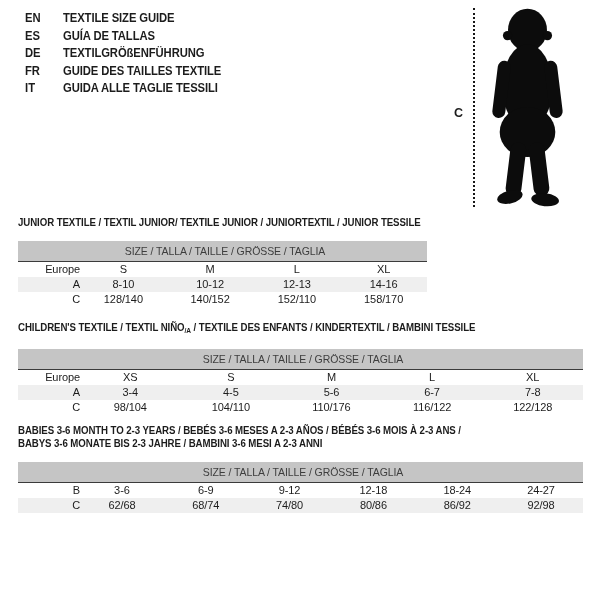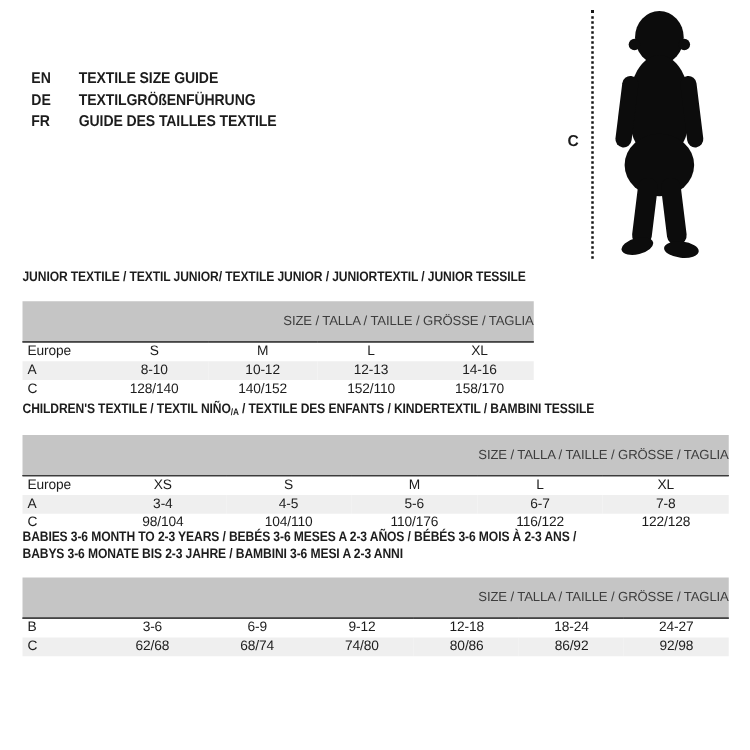--- a/index.html
+++ b/index.html
@@ -1,68 +1,76 @@
 <!DOCTYPE html>
 <html style="--header_bar: #c5c5c5; --row_alt: #efefef; --text: #1c1c1c; --rule: #3b3b3b; --silhouette: #0c0c0c;"><head>
 <meta charset="utf-8">
 <style>
   html,body{margin:0;padding:0;background:#fff;}
   .page{
     position:relative;width:600px;height:600px;background:#fff;overflow:hidden;
     font-family:"Liberation Sans",sans-serif;color:var(--text,#1c1c1c);
   }
   
-  .lang-block{position:absolute;left:25px;top:10px;margin-top:44px;}
+  .lang-block{position:absolute;left:25px;top:10px;}
   .lang-row{height:17.5px;line-height:17.5px;font-size:12.5px;font-weight:bold;white-space:nowrap;}
   .lang-code{display:inline-block;width:35px;transform:scaleX(.9);transform-origin:left center;}
   .lang-title{display:inline-block;transform:scaleX(.9);transform-origin:left center;letter-spacing:-.1px;}
   
   .dash-line{position:absolute;left:473px;top:8px;height:199px;width:0;border-left:2px dotted #161616;}
   .height-label{position:absolute;left:454px;top:106px;font-size:12.5px;font-weight:bold;}
   .silhouette{position:absolute;left:481px;top:5px;width:93px;height:204px;color:var(--silhouette,#0c0c0c);}
   .silhouette svg{width:100%;height:100%;display:block;}
   
   .section{position:absolute;left:18px;}
   .sec-1{top:216px;width:409px;}
   .sec-2{top:321px;width:565px;}
   .sec-3{top:424px;width:565px;}
   .sec-title{font-size:11px;font-weight:bold;line-height:13px;white-space:nowrap;
     transform:scaleX(.88);transform-origin:left center;letter-spacing:-.1px;}
   .title-gap{height:12px;}
   .sub{font-size:7.5px;vertical-align:-2px;}
   
   table.size-table{width:100%;border-collapse:collapse;table-layout:fixed;font-size:11px;}
   th.size-bar{background:var(--header_bar,#c5c5c5);color:#3d3d3d;font-weight:normal;font-size:10.5px;
-    text-align:right;height:32px;line-height:15px;padding:0 0 0 5px;letter-spacing:-.1px;
+    text-align:center;height:20px;line-height:15px;padding:0 0 0 5px;letter-spacing:-.1px;
     border-bottom:1px solid var(--rule,#3b3b3b);}
   td{height:15px;line-height:15px;padding:0;text-align:center;letter-spacing:-.1px;}
-  td.lbl{text-align:left;padding-left:4px;}
+  td.lbl{text-align:right;padding-left:4px;}
   tr.alt{background:var(--row_alt,#efefef);}
   
   .footnotes{position:absolute;left:22px;top:536px;}
   .footnote{height:17px;line-height:17px;font-size:10.5px;font-weight:bold;white-space:nowrap;
     transform:scaleX(.9);transform-origin:left center;letter-spacing:-.1px;}
 </style>
 </head>
 <body>
 
 <div class="page">
 
   <div class="lang-block">
     <div class="lang-row">
       <span class="lang-code">EN</span>
       <span class="lang-title">TEXTILE SIZE GUIDE</span>
     </div>
     <div class="lang-row">
+      <span class="lang-code">ES</span>
+      <span class="lang-title">GUÍA DE TALLAS</span>
+    </div>
+    <div class="lang-row">
       <span class="lang-code">DE</span>
       <span class="lang-title">TEXTILGRÖßENFÜHRUNG</span>
     </div>
     <div class="lang-row">
       <span class="lang-code">FR</span>
       <span class="lang-title">GUIDE DES TAILLES TEXTILE</span>
+    </div>
+    <div class="lang-row">
+      <span class="lang-code">IT</span>
+      <span class="lang-title">GUIDA ALLE TAGLIE TESSILI</span>
     </div>
   </div>
 
   <div class="dash-line"></div>
   <div class="height-label">C</div>
   <div class="silhouette">
     <svg viewBox="0 0 100 220" xmlns="http://www.w3.org/2000/svg">
       <g fill="currentColor">
         <ellipse cx="50" cy="27" rx="21" ry="23"></ellipse>
         <circle cx="28.5" cy="33" r="5"></circle>

